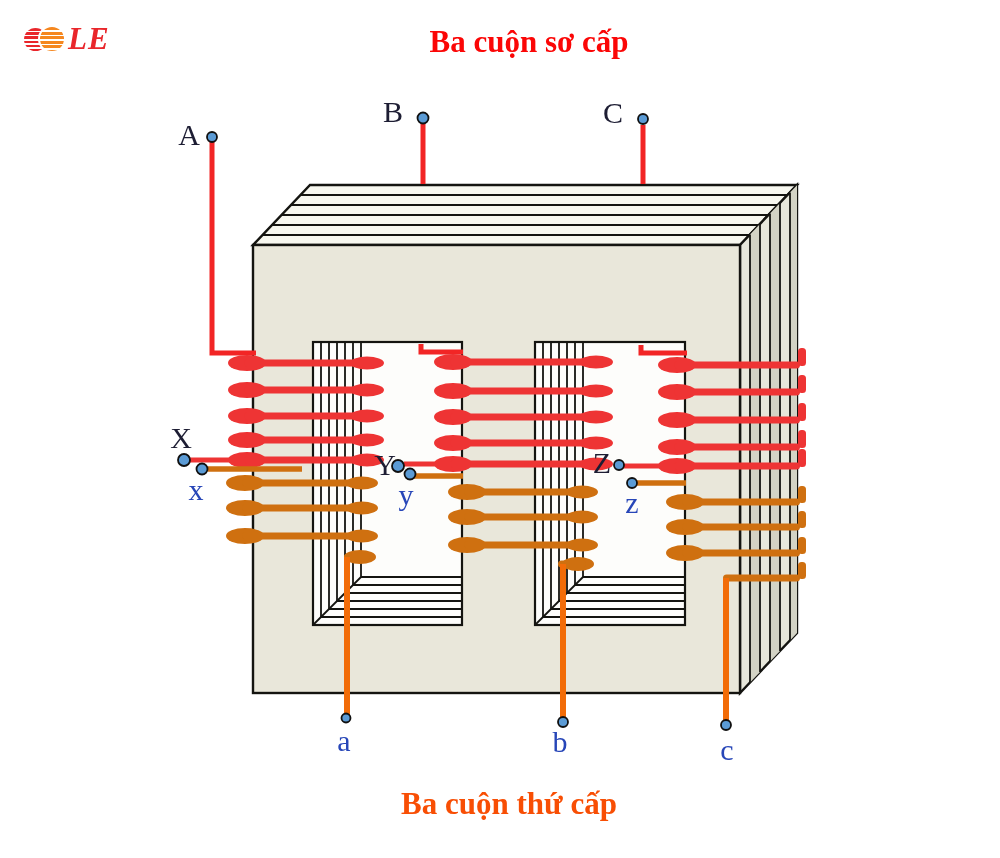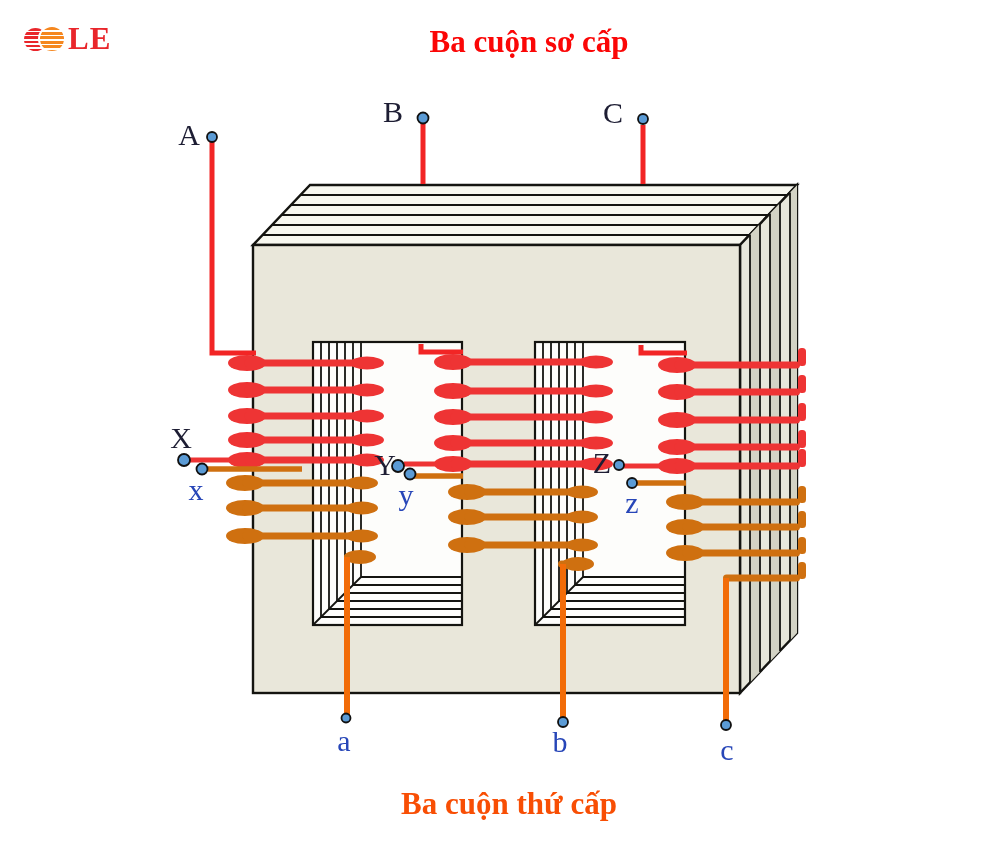--- a/index.html
+++ b/index.html
@@ -1,19 +1,19 @@
 <!DOCTYPE html>
 <html style="--coil-primary: #ee3434; --coil-primary-bright: #f22525; --coil-secondary: #cf7010; --coil-secondary-bright: #f26c08; --terminal-dot: #5b9bd5; --core-face: #e9e7da; --core-top: #f7f7ef; --core-side: #e7e7db; --core-side-dark: #d3d3c5; --outline: #141410; --title-top: #fb0606; --title-bottom: #f84e04; --label-dark: #1d1d33; --label-blue: #2746b8; --logo-red: #e9262b; --logo-orange: #f5871f;"><head>
 <meta charset="utf-8">
 <style>
   html,body{margin:0;padding:0;background:#fff;}
   .page{position:relative;width:1000px;height:858px;background:#fff;overflow:hidden;
         font-family:"Liberation Serif",serif;}
   
-  .logo{position:absolute;left:24px;top:25px;display:flex;align-items:center;height:28px;}
+  .logo{position:absolute;left:24px;top:25px;display:flex;align-items:center;height:28px;font-style:italic;}
   .logo-c1{width:23px;height:23px;border-radius:50%;
            background:repeating-linear-gradient(180deg,var(--logo-red) 0 2.6px,#fff 2.6px 4.2px);}
   .logo-c2{width:24px;height:24px;border-radius:50%;margin-left:-9px;border:2px solid #fff;
            background:repeating-linear-gradient(180deg,var(--logo-orange) 0 3px,#fff 3px 4.6px);}
   .logo-text{font-weight:bold;font-size:31px;line-height:28px;color:var(--logo-red);
              margin-left:2px;letter-spacing:1px;font-family:"Liberation Serif",serif;}
   
   .title{position:absolute;left:9px;width:100%;text-align:center;font-weight:bold;font-size:31px;
          font-family:"Liberation Serif",serif;}
   .title-top{top:24px;color:var(--title-top);padding-left:40px;box-sizing:border-box;}

